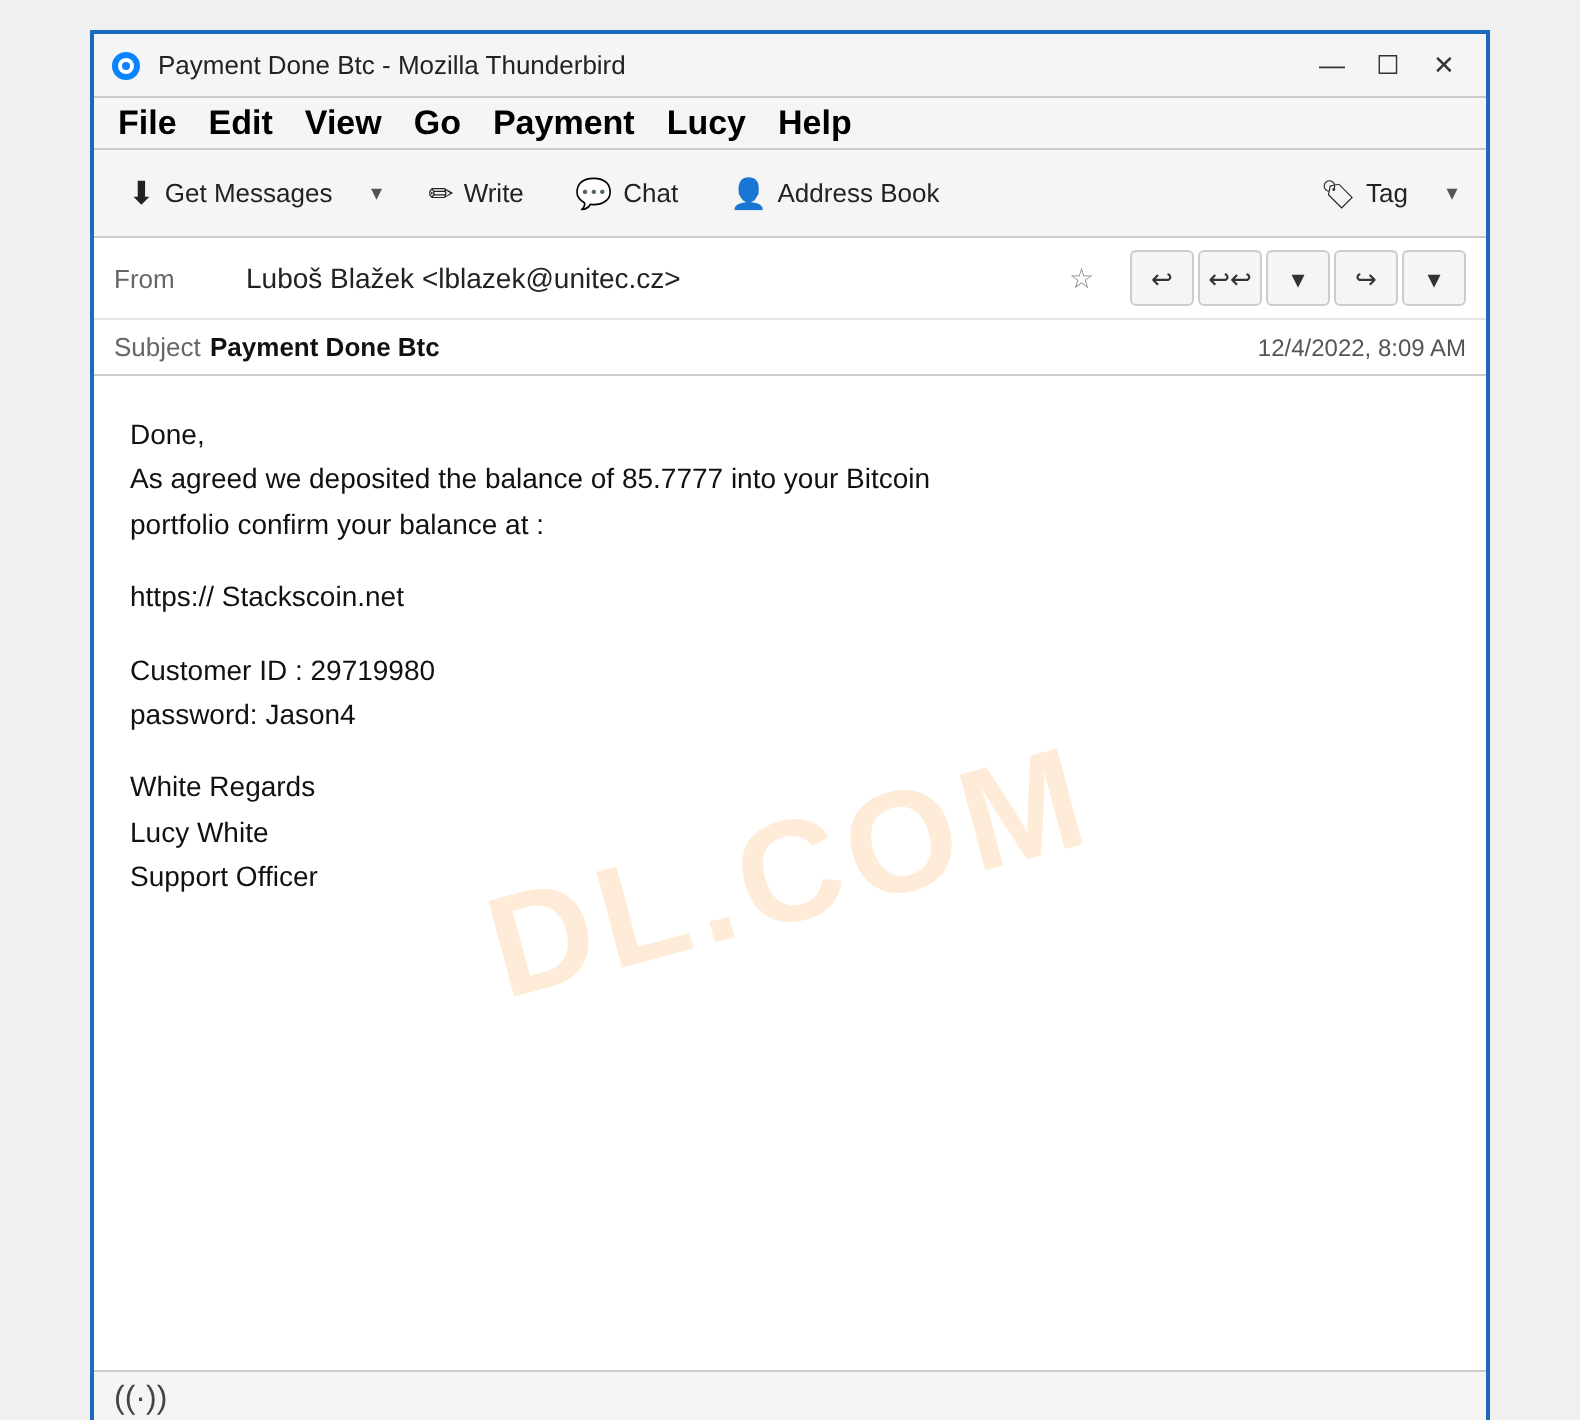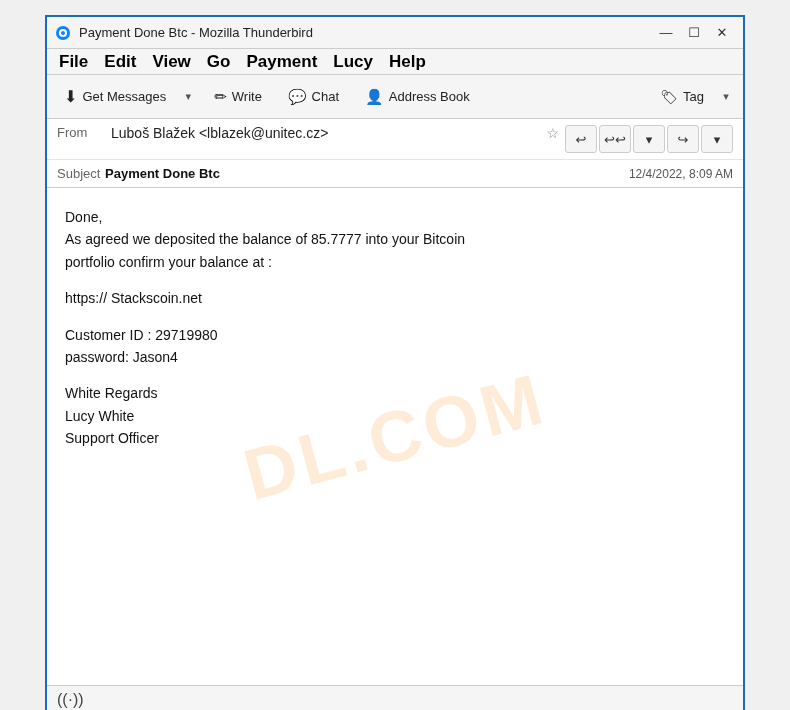--- a/index.html
+++ b/index.html
@@ -115,24 +115,24 @@
       align-items: center;
     }
     
     .email-header {
       border-bottom: 1px solid #ccc;
       background: #fff;
       flex-shrink: 0;
     }
     .email-from-row {
       display: flex;
-      align-items: flex-start;
+      align-items: center;
       padding: 6px 10px;
       border-bottom: 1px solid #e5e5e5;
-      gap: 6px;
+      gap: 18px;
     }
     .email-from-label {
       color: #666;
       font-size: 13px;
       width: 48px;
       flex-shrink: 0;
     }
     .email-from-value {
       flex: 1;
       font-size: 14px;

